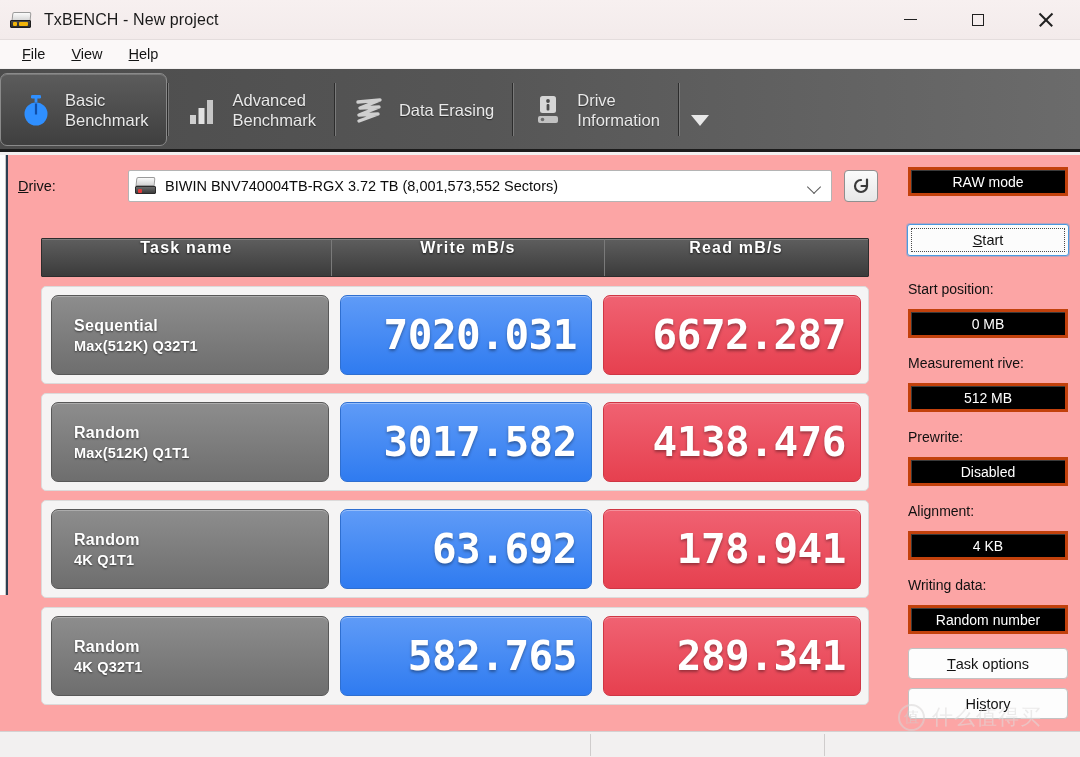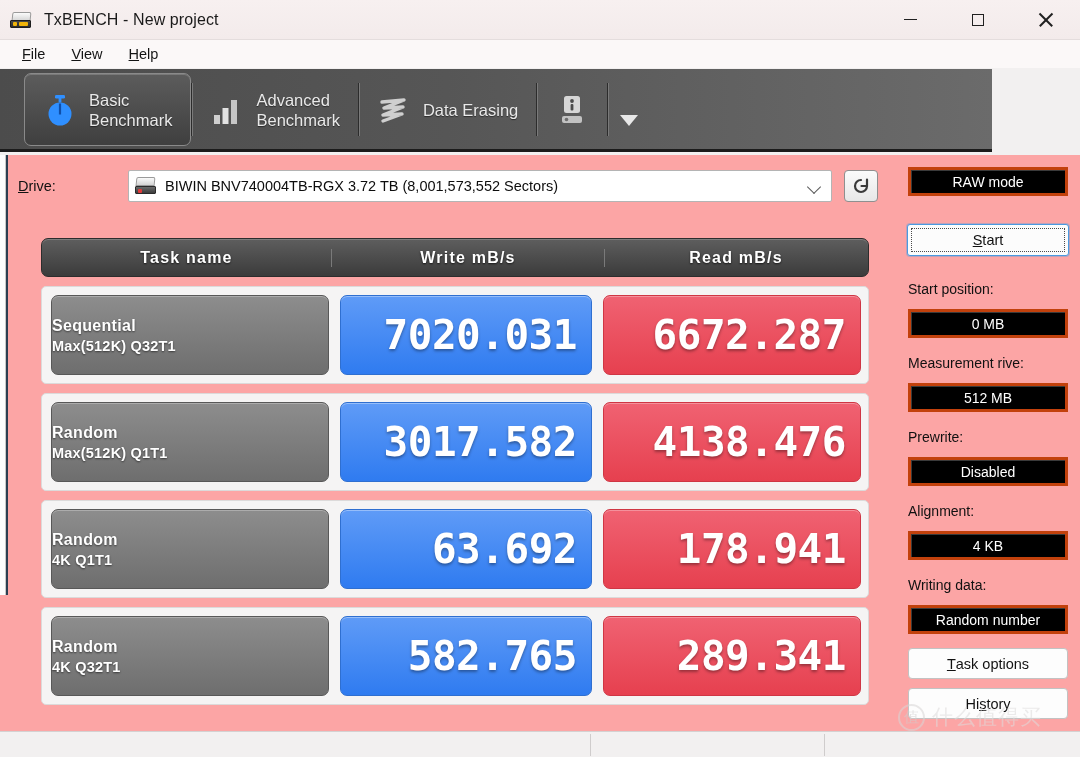--- a/index.html
+++ b/index.html
@@ -81,24 +81,24 @@
   }
   .menuitem {
     font-size: 14.5px; color: #141414;
     padding: 2px 12px 2px 2px; margin-right: 12px;
   }
   .menuitem u { text-decoration: underline; }
 
   
   .tabstrip {
     position: absolute; left: 0; top: 69px;
-    width: 992px; height: 83px;
+    width: 1080px; height: 83px;
     background: linear-gradient(90deg,#4c4c4c 0%, #565656 45%, #6b6b6b 100%);
     display: flex; align-items: stretch;
-    padding: 4px 0 3px 24px;
+    padding: 4px 0 3px 0;
     border-bottom: 3px solid #1b1b1b;
   }
   .tab {
     display: flex; align-items: center; gap: 12px;
     padding: 0 18px;
     color: #e9e9e9;
     position: relative;
   }
   .tab.active {
     background: linear-gradient(#5c5c5c, #3f3f3f);
@@ -198,23 +198,23 @@
     border: 1px solid #8f8f8f; border-radius: 4px;
     display: flex; align-items: center; justify-content: center;
     flex: none;
   }
 
   
   .table-wrap { position: absolute; left: 41px; top: 83px; width: 828px; }
   .thead {
     height: 39px;
     background: linear-gradient(#5e5e5e,#3b3b3b);
-    border-radius: 7px;
+    border-radius: 1px;
     border: 1px solid #2d2d2d;
-    display: flex; align-items: center;
+    display: flex; 
     box-shadow: inset 0 1px 0 rgba(255,255,255,.2);
   }
   .th {
     color: #fff; font-size: 16px; font-weight: bold;
     text-align: center; letter-spacing: 1.2px;
     text-shadow: 0 1px 2px rgba(0,0,0,.7);
     position: relative;
   }
   .th-task { width: 289px; }
   .th-read { width: 263px; border-left: 1px solid #7a7a7a; }
@@ -228,20 +228,21 @@
     border-radius: 5px;
     display: flex; align-items: center;
     padding: 0 9px;
   }
   .cell-task {
     width: 278px; height: 80px;
     background: linear-gradient(#8d8d8d,#6e6e6e);
     border: 1px solid #585858;
     border-radius: 7px;
     display: flex; flex-direction: column; justify-content: center;
+    padding-left: 22px;
     box-shadow: inset 0 1px 0 rgba(255,255,255,.28);
     flex: none;
   }
   .task-l1 {
     color: #fff; font-size: 16px; font-weight: bold;
     text-shadow: 0 1px 2px rgba(0,0,0,.55);
     letter-spacing: .3px;
   }
   .task-l2 {
     color: #fff; font-size: 14.5px; font-weight: bold;
@@ -430,20 +431,22 @@
     <div class="tab">
       <div class="tab-icon">
         <svg width="34" height="34" viewBox="0 0 34 34">
           <rect x="9" y="3" width="16" height="17" rx="2.5" fill="#d6d6d6"></rect>
           <circle cx="17" cy="8" r="1.9" fill="#4a4a4a"></circle>
           <rect x="15.6" y="11" width="2.8" height="6.5" rx="1" fill="#4a4a4a"></rect>
           <rect x="7" y="23" width="20" height="7" rx="2" fill="#c2c2c2"></rect>
           <circle cx="11.5" cy="26.5" r="1.8" fill="#6d6d6d"></circle>
         </svg>
       </div>
+      <div class="tab-label">Drive
+Information</div>
     </div>
 
     <div class="tab-sep"></div>
 
     <div class="dropdown-arrow">
       <div class="dd-tri"></div>
     </div>
   </div>
 
   <div class="content">

